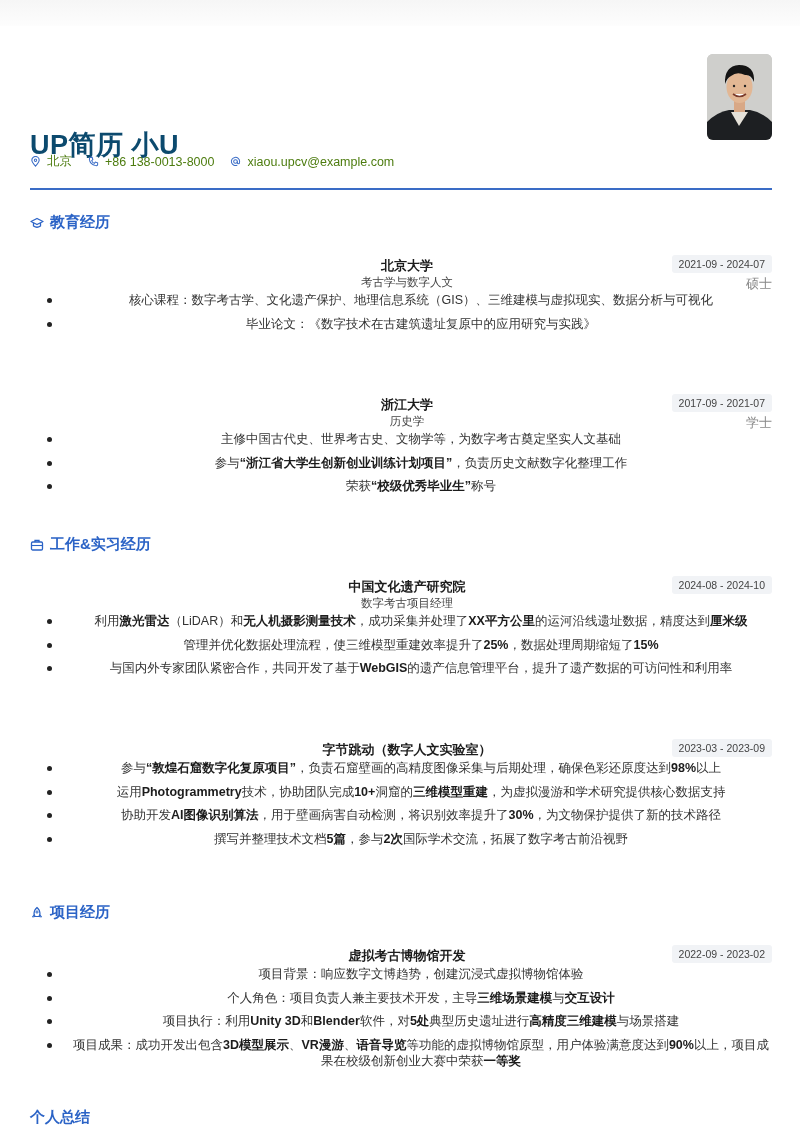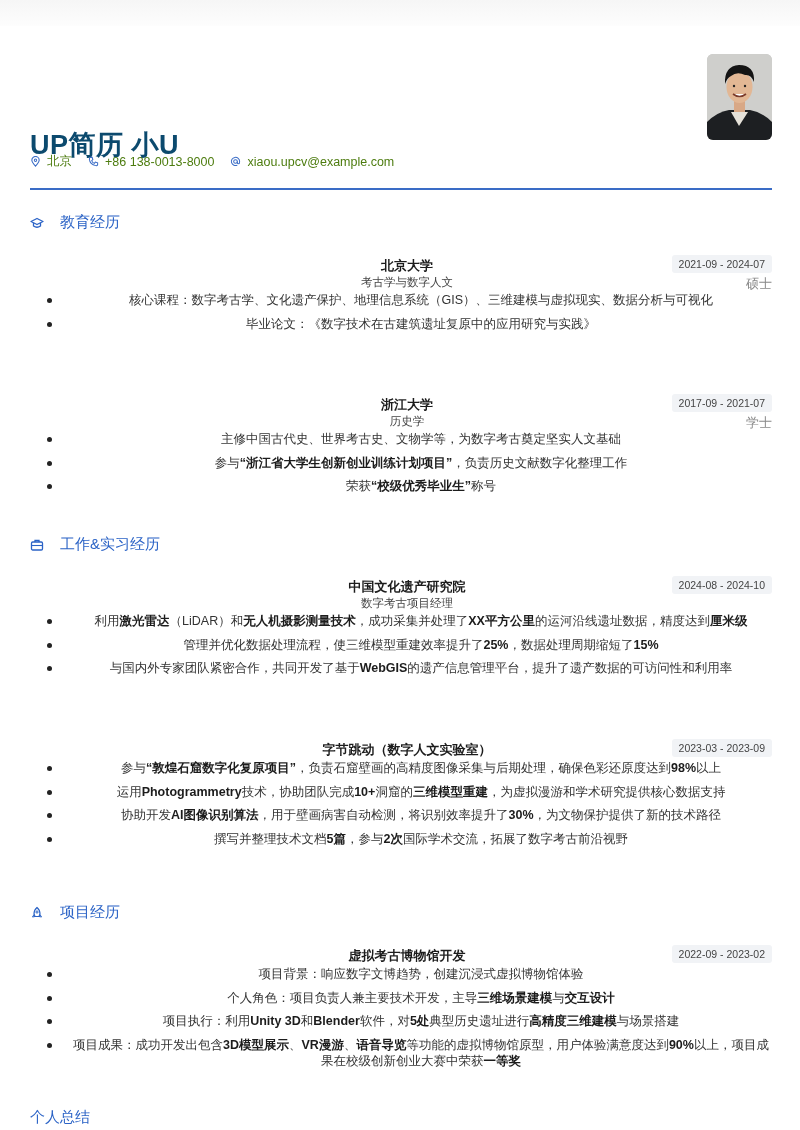--- a/index.html
+++ b/index.html
@@ -6,21 +6,21 @@
   html, body { width: 800px; height: 1130px; overflow: hidden; background: #ffffff; }
   body { font-family: "Liberation Sans", "DejaVu Sans", sans-serif; color: #222; position: relative; }
   .top-fade { position: absolute; left: 0; top: 0; width: 800px; height: 26px; background: linear-gradient(#f6f6f6, #fdfdfd); }
   .page { position: absolute; left: 30px; top: 0; width: 742px; }
   .name { position: absolute; left: 0; top: 80px; font-size: 27px; font-weight: bold; color: #0c4a6e; letter-spacing: 0.5px; margin-top: 47px; }
   .photo { position: absolute; left: 677px; top: 54px; width: 65px; height: 86px; border-radius: 6px; overflow: hidden; background: #c9c9c7; }
   .contacts { position: absolute; left: 0; top: 153px; display: flex; gap: 16px; font-size: 12.5px; color: #4d7c0f; }
   .contact { display: flex; align-items: center; gap: 6px; }
   .contact svg { width: 11px; height: 11px; }
   .divider { position: absolute; left: 0; top: 188px; width: 742px; height: 2px; background: #3a6cc6; }
-  .section-title { position: absolute; left: 0; display: flex; align-items: center; gap: 16px; font-size: 15px; font-weight: normal; color: #2b63c6; }
+  .section-title { position: absolute; left: 0; display: flex; align-items: center; gap: 6px; font-size: 15px; font-weight: bold; color: #2b63c6; }
   .section-title svg { width: 14px; height: 14px; }
   .entry { position: absolute; left: 12px; width: 730px; text-align: center; }
   .entry-head { position: relative; height: 18px; }
   .entry-title { font-size: 13px; font-weight: bold; color: #1c1c1c; }
   .date-badge { position: absolute; right: 0; top: -1px; background: #f1f3f6; color: #444; font-size: 10.5px; padding: 3px 7px; border-radius: 3px; }
   .entry-sub { font-size: 11.5px; color: #444; height: 16px; line-height: 16px; }
   .degree { position: absolute; right: 0; top: 19px; font-size: 13px; color: #888; }
   ul.bullets { list-style: none; margin-top: 2px; }
   ul.bullets li { position: relative; padding-left: 28px; font-size: 12.5px; line-height: 16px; color: #333; margin-bottom: 7.7px; }
   ul.bullets li::before { content: ""; position: absolute; left: 5px; top: 6px; width: 5px; height: 5px; border-radius: 50%; background: #222; }

